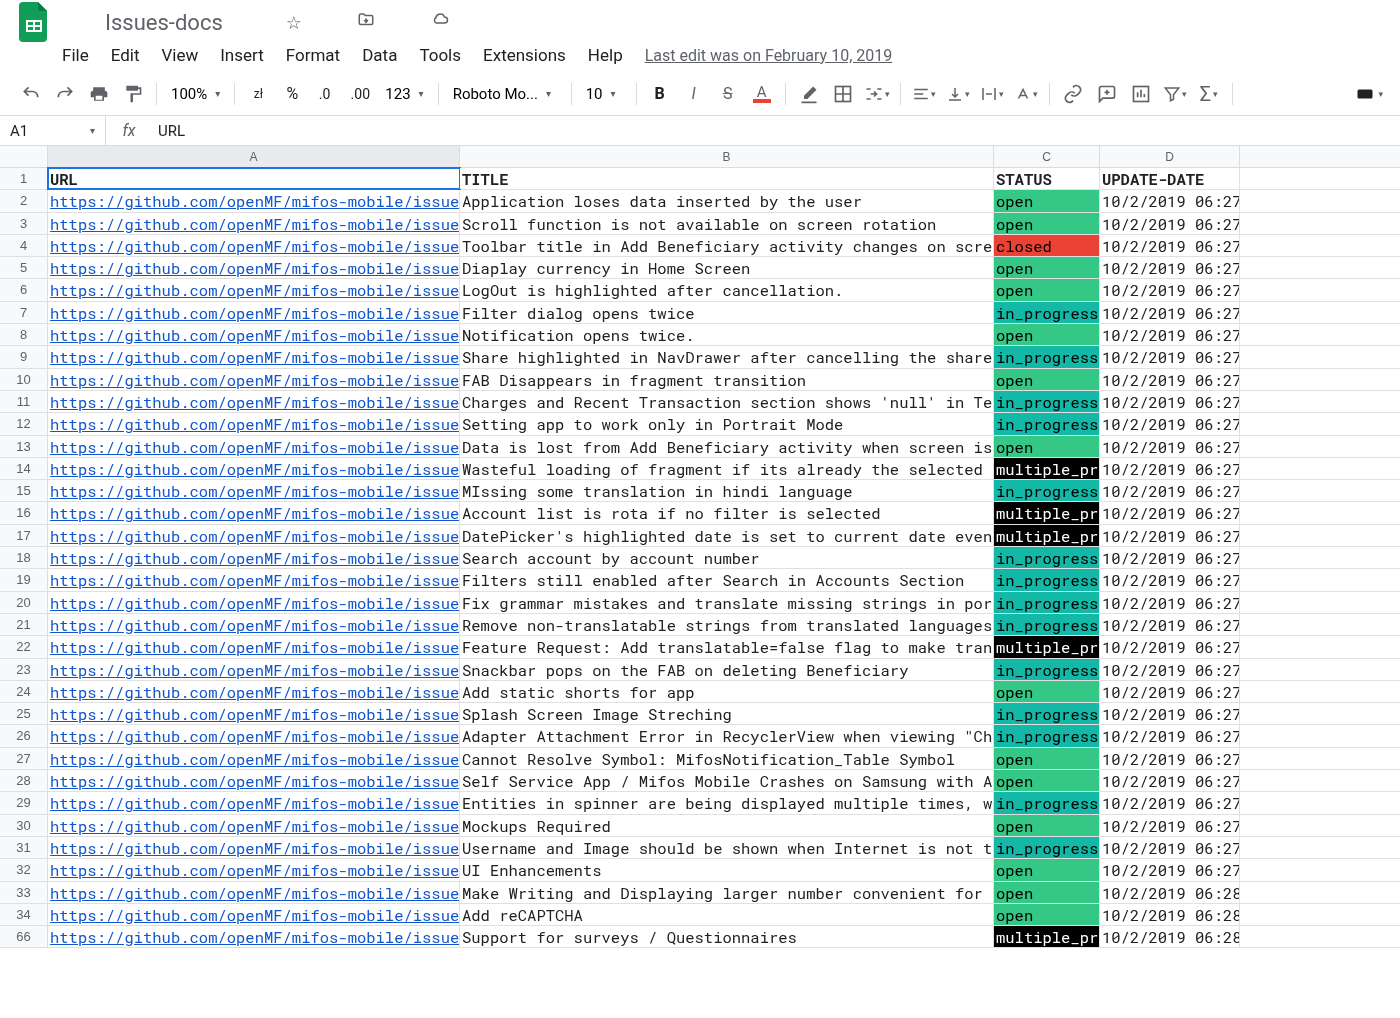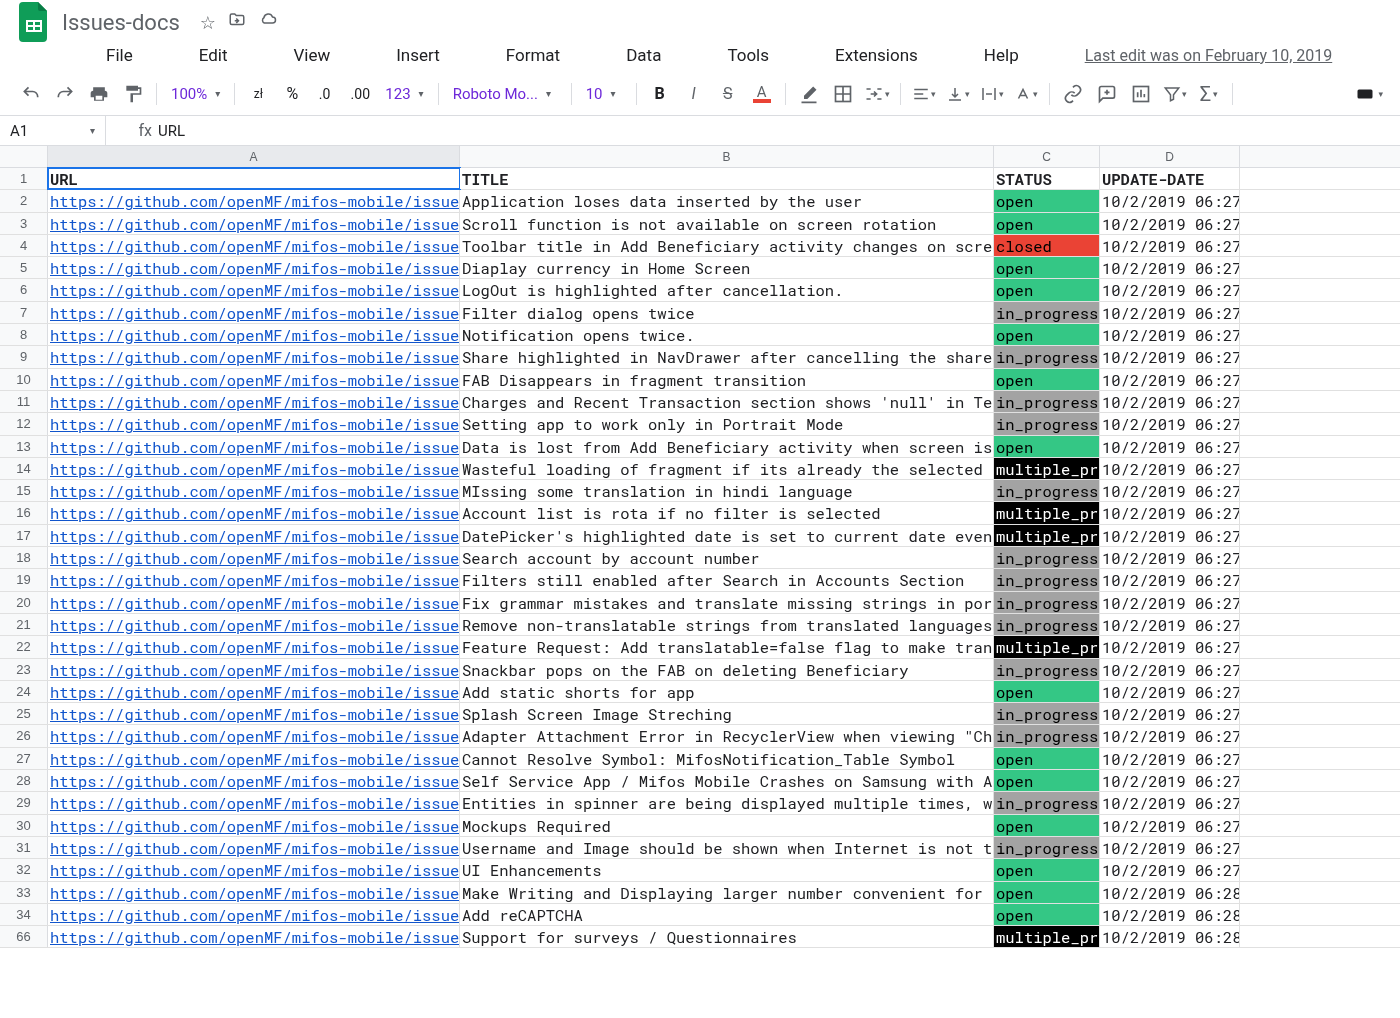--- a/index.html
+++ b/index.html
@@ -1,58 +1,58 @@
 <!DOCTYPE html>
 <html><head>
 <meta charset="utf-8">
 <style>
 * { margin:0; padding:0; box-sizing:border-box; }
 body { font-family:"Roboto",Arial,sans-serif; font-size:13px; background:#fff; color:#202124; overflow:hidden; width:1400px; height:1018px; }
 
 
-.titlebar { display:flex; align-items:center; padding:6px 14px 0 14px; height:38px; }
+.titlebar { display:flex; align-items:center; padding:6px 14px 0 14px; height:38px;gap:43px; }
 .logo { width:40px; height:40px; display:flex; align-items:center; justify-content:center; margin-right:8px; }
 .doc-title { font-size:22px; color:#5f6368; margin-right:14px; }
 .title-icon { color:#5f6368; margin:0 6px; font-size:18px; }
 
 
 .menurow { display:flex; align-items:center; padding:0 14px 0 62px; height:34px; font-size:17px; color:#202124; }
-.menurow span { margin-right:22px; cursor:pointer;margin-left:44px; }
+.menurow span { margin-right:22px; cursor:pointer; }
 .lastedit { color:#5f6368; text-decoration:underline; cursor:pointer; font-size:16px; }
 
 
 .toolbar { display:flex; align-items:center; padding:4px 14px; border-bottom:1px solid #dadce0; height:44px; }
 .tbtn { display:flex; align-items:center; justify-content:center; min-width:28px; height:28px; margin:0 3px; color:#5f6368; border-radius:4px; cursor:pointer; }
 .sep { width:1px; height:22px; background:#dadce0; margin:0 6px; }
-.tdrop { display:flex; align-items:center; padding:0 8px; height:28px; color:#6d28d9; font-size:15px; cursor:pointer; }
+.tdrop { display:flex; align-items:center; padding:0 8px; height:28px; color:#000000; font-size:15px; cursor:pointer; }
 .tdrop:after { content:"▾"; font-size:10px; color:#5f6368; margin-left:8px; }
 
 
 .fxrow { display:flex; align-items:center; height:30px; border-bottom:1px solid #dadce0; }
 .namebox { width:106px; padding:0 10px; font-size:15px; color:#202124; border-right:1px solid #dadce0; height:100%; display:flex; align-items:center; }
 .namebox:after { content:"▾"; font-size:10px; color:#5f6368; margin-left:auto; }
-.fxicon { width:46px; text-align:right; color:#5f6368; font-size:16px; }
+.fxicon { width:46px; text-align:center; font-style:italic; color:#5f6368; font-size:16px; }
 .fxval { font-size:15px; padding-left:6px;}
 
 
 .grid { font-family:"Roboto Mono",monospace; font-size:15.5px; }
 .colheads { display:flex; height:22px; background:#f8f9fa; border-bottom:1px solid #dadce0; }
 .corner { width:48px; border-right:1px solid #dadce0; background:#f8f9fa; }
 .ch { text-align:center; color:#5f6368; font-family:Arial; font-size:12px; border-right:1px solid #dadce0; line-height:22px; }
 .ch-a { width:412px; background:#e8eaed; } .ch-b { width:534px; } .ch-c { width:106px; } .ch-d { width:140px; }
 .row { display:flex; height:22.3px; border-bottom:1px solid #e0e0e0; }
 .rh { width:48px; background:#f8f9fa; border-right:1px solid #dadce0; text-align:center; color:#5f6368; font-family:Arial; font-size:13px; line-height:22px; }
 .cell { border-right:1px solid #e0e0e0; padding:0 2px; white-space:nowrap; overflow:hidden; line-height:22px; }
 .c-a { width:412px; } .c-b { width:534px; } .c-c { width:106px; } .c-d { width:140px; }
 .c-a a { color:#1155cc; text-decoration:underline; }
 .hdr { font-weight:bold; background:#fff; }
 .sel { outline:2px solid #1a73e8; outline-offset:-1px; background:#fff; }
 .st-open { background:#34c785; color:#000; }
 .st-closed { background:#ea4335; color:#000; }
-.st-in_progress { background:#a3a3a3; color:#000; }
+.st-in_progress { background:#14b8a6; color:#000; }
 .st-multiple_prs { background:#000; color:#fff; }
 </style>
 </head>
 <body>
 
 <div class="titlebar">
   <div class="logo">
     <svg width="30" height="40" viewBox="0 0 30 40">
         <path fill="#0f9d58" d="M4 0h15l9 9v27a4 4 0 0 1-4 4H4a4 4 0 0 1-4-4V4a4 4 0 0 1 4-4z"></path>
         <path fill="#fff" d="M7 18h16v12H7zm2 2v3h5v-3zm7 0v3h5v-3zm-7 5v3h5v-3zm7 0v3h5v-3z"></path>

